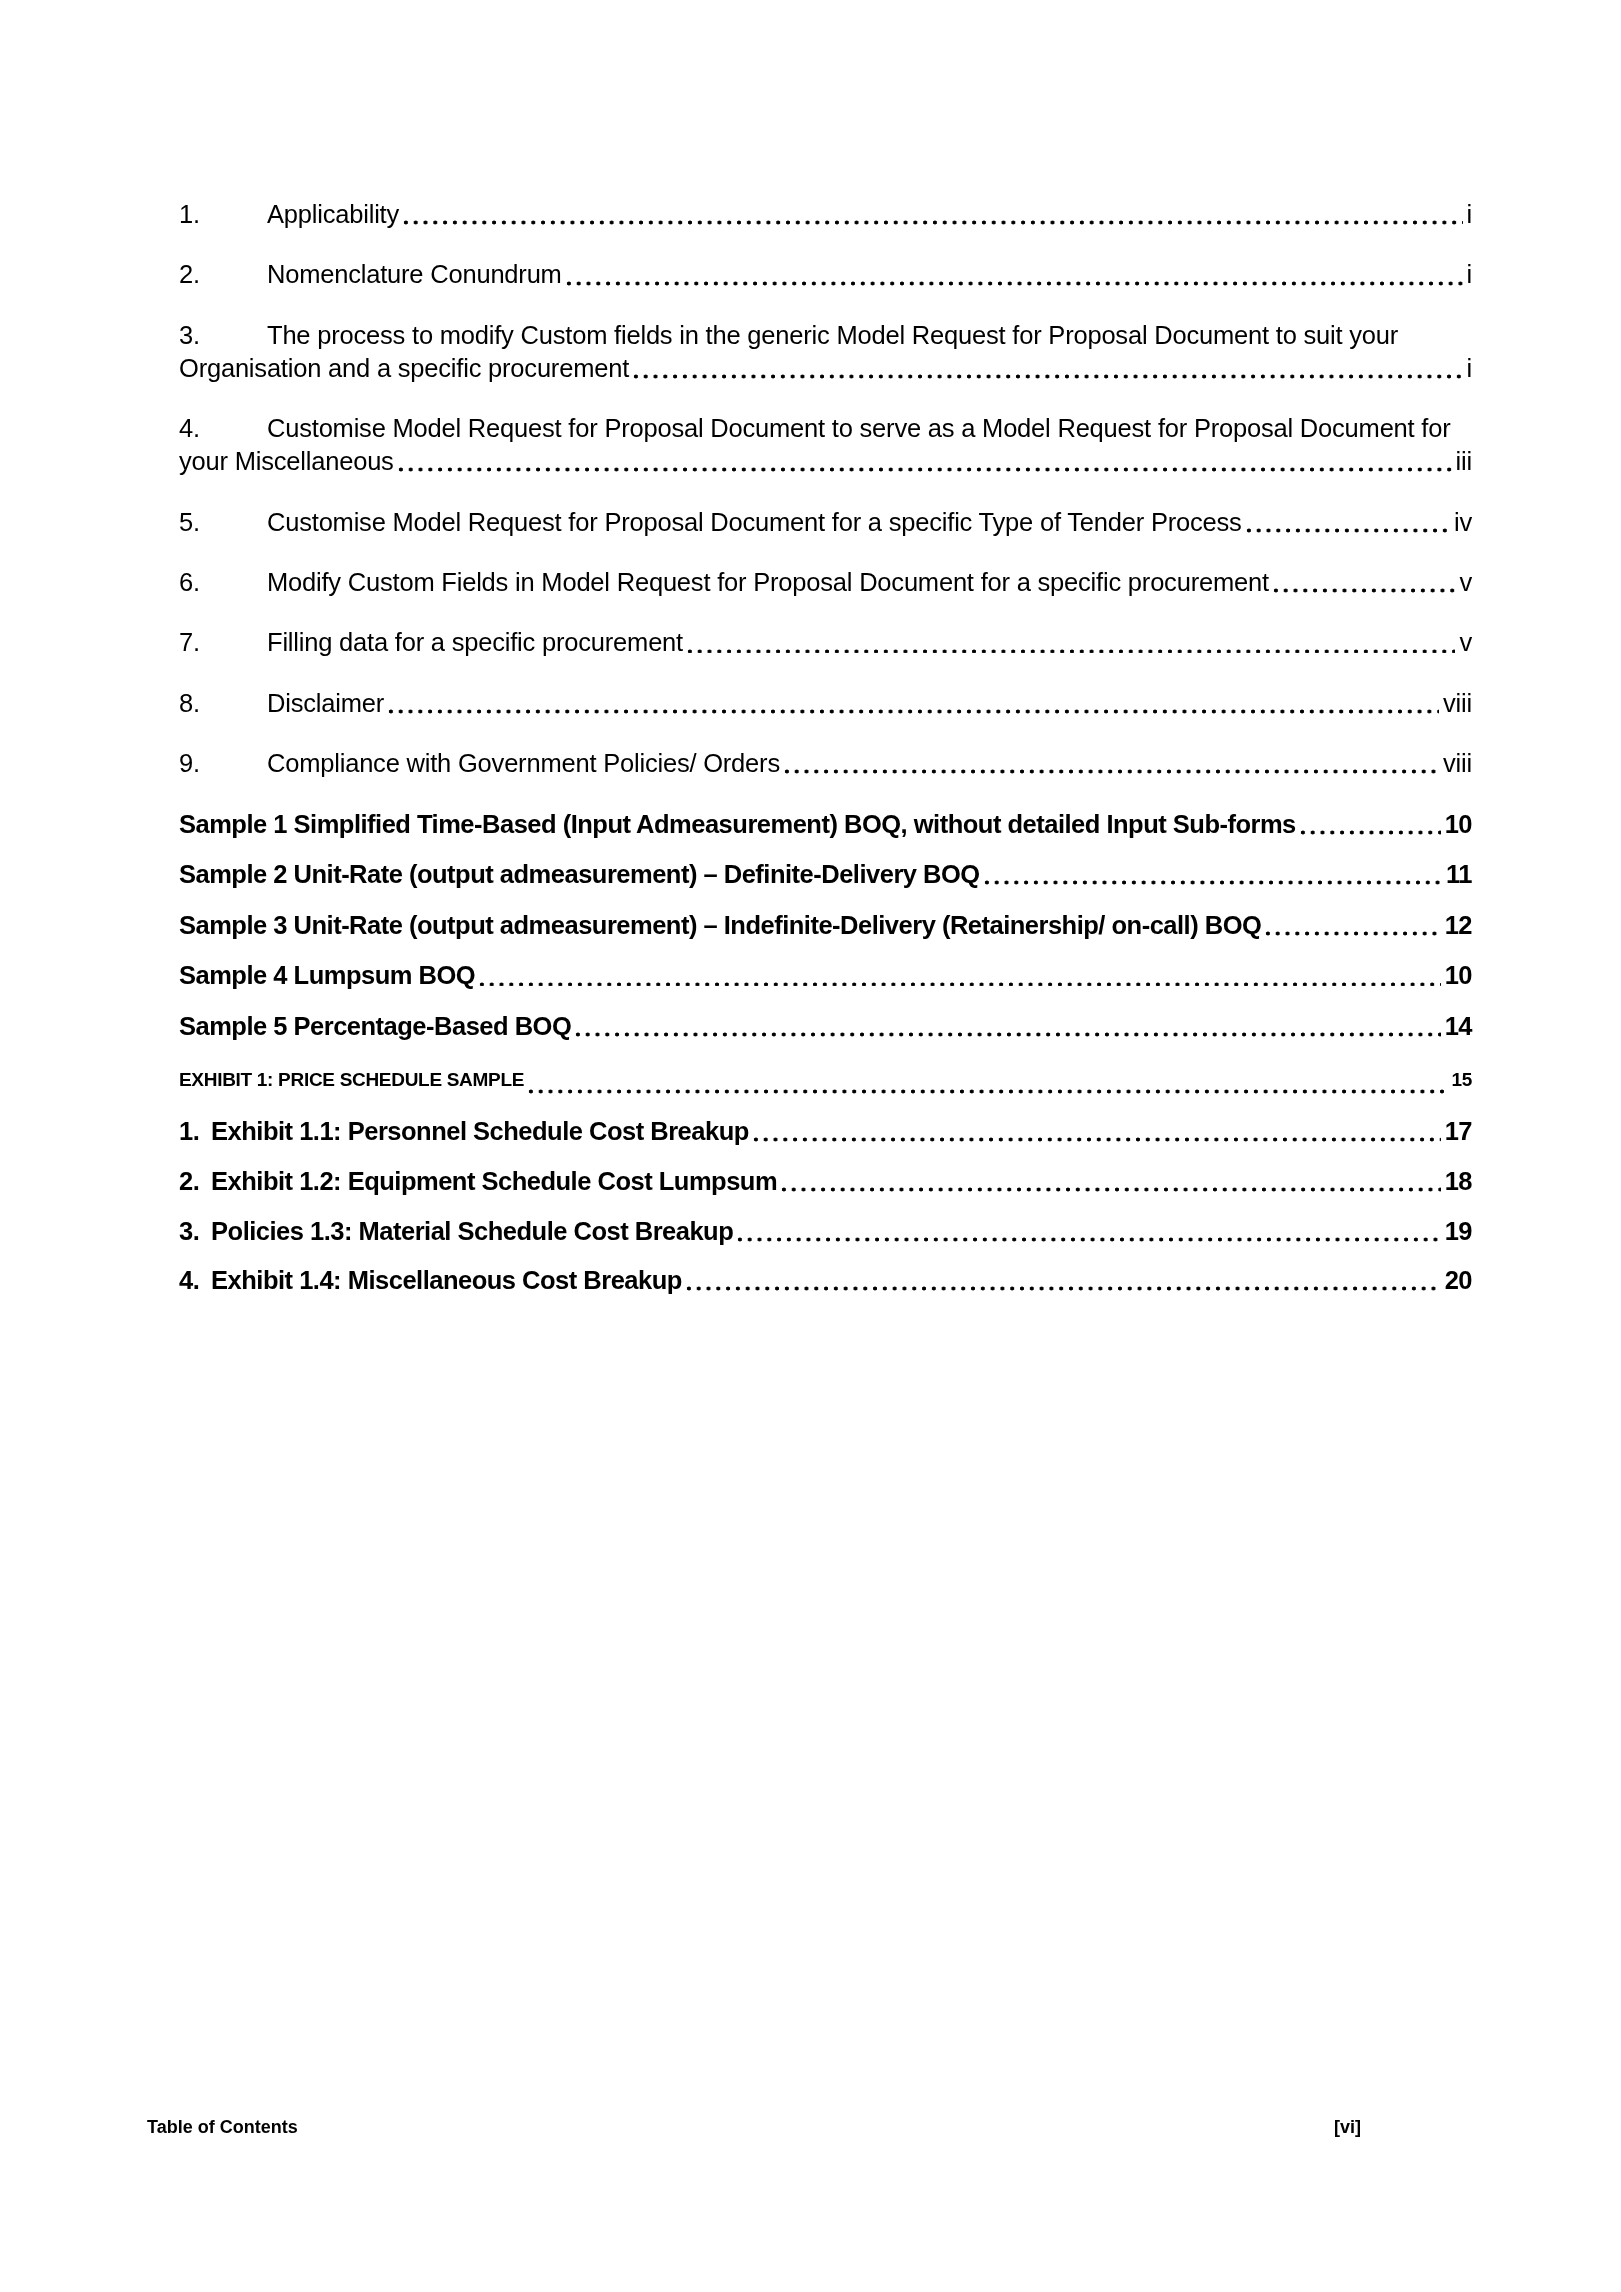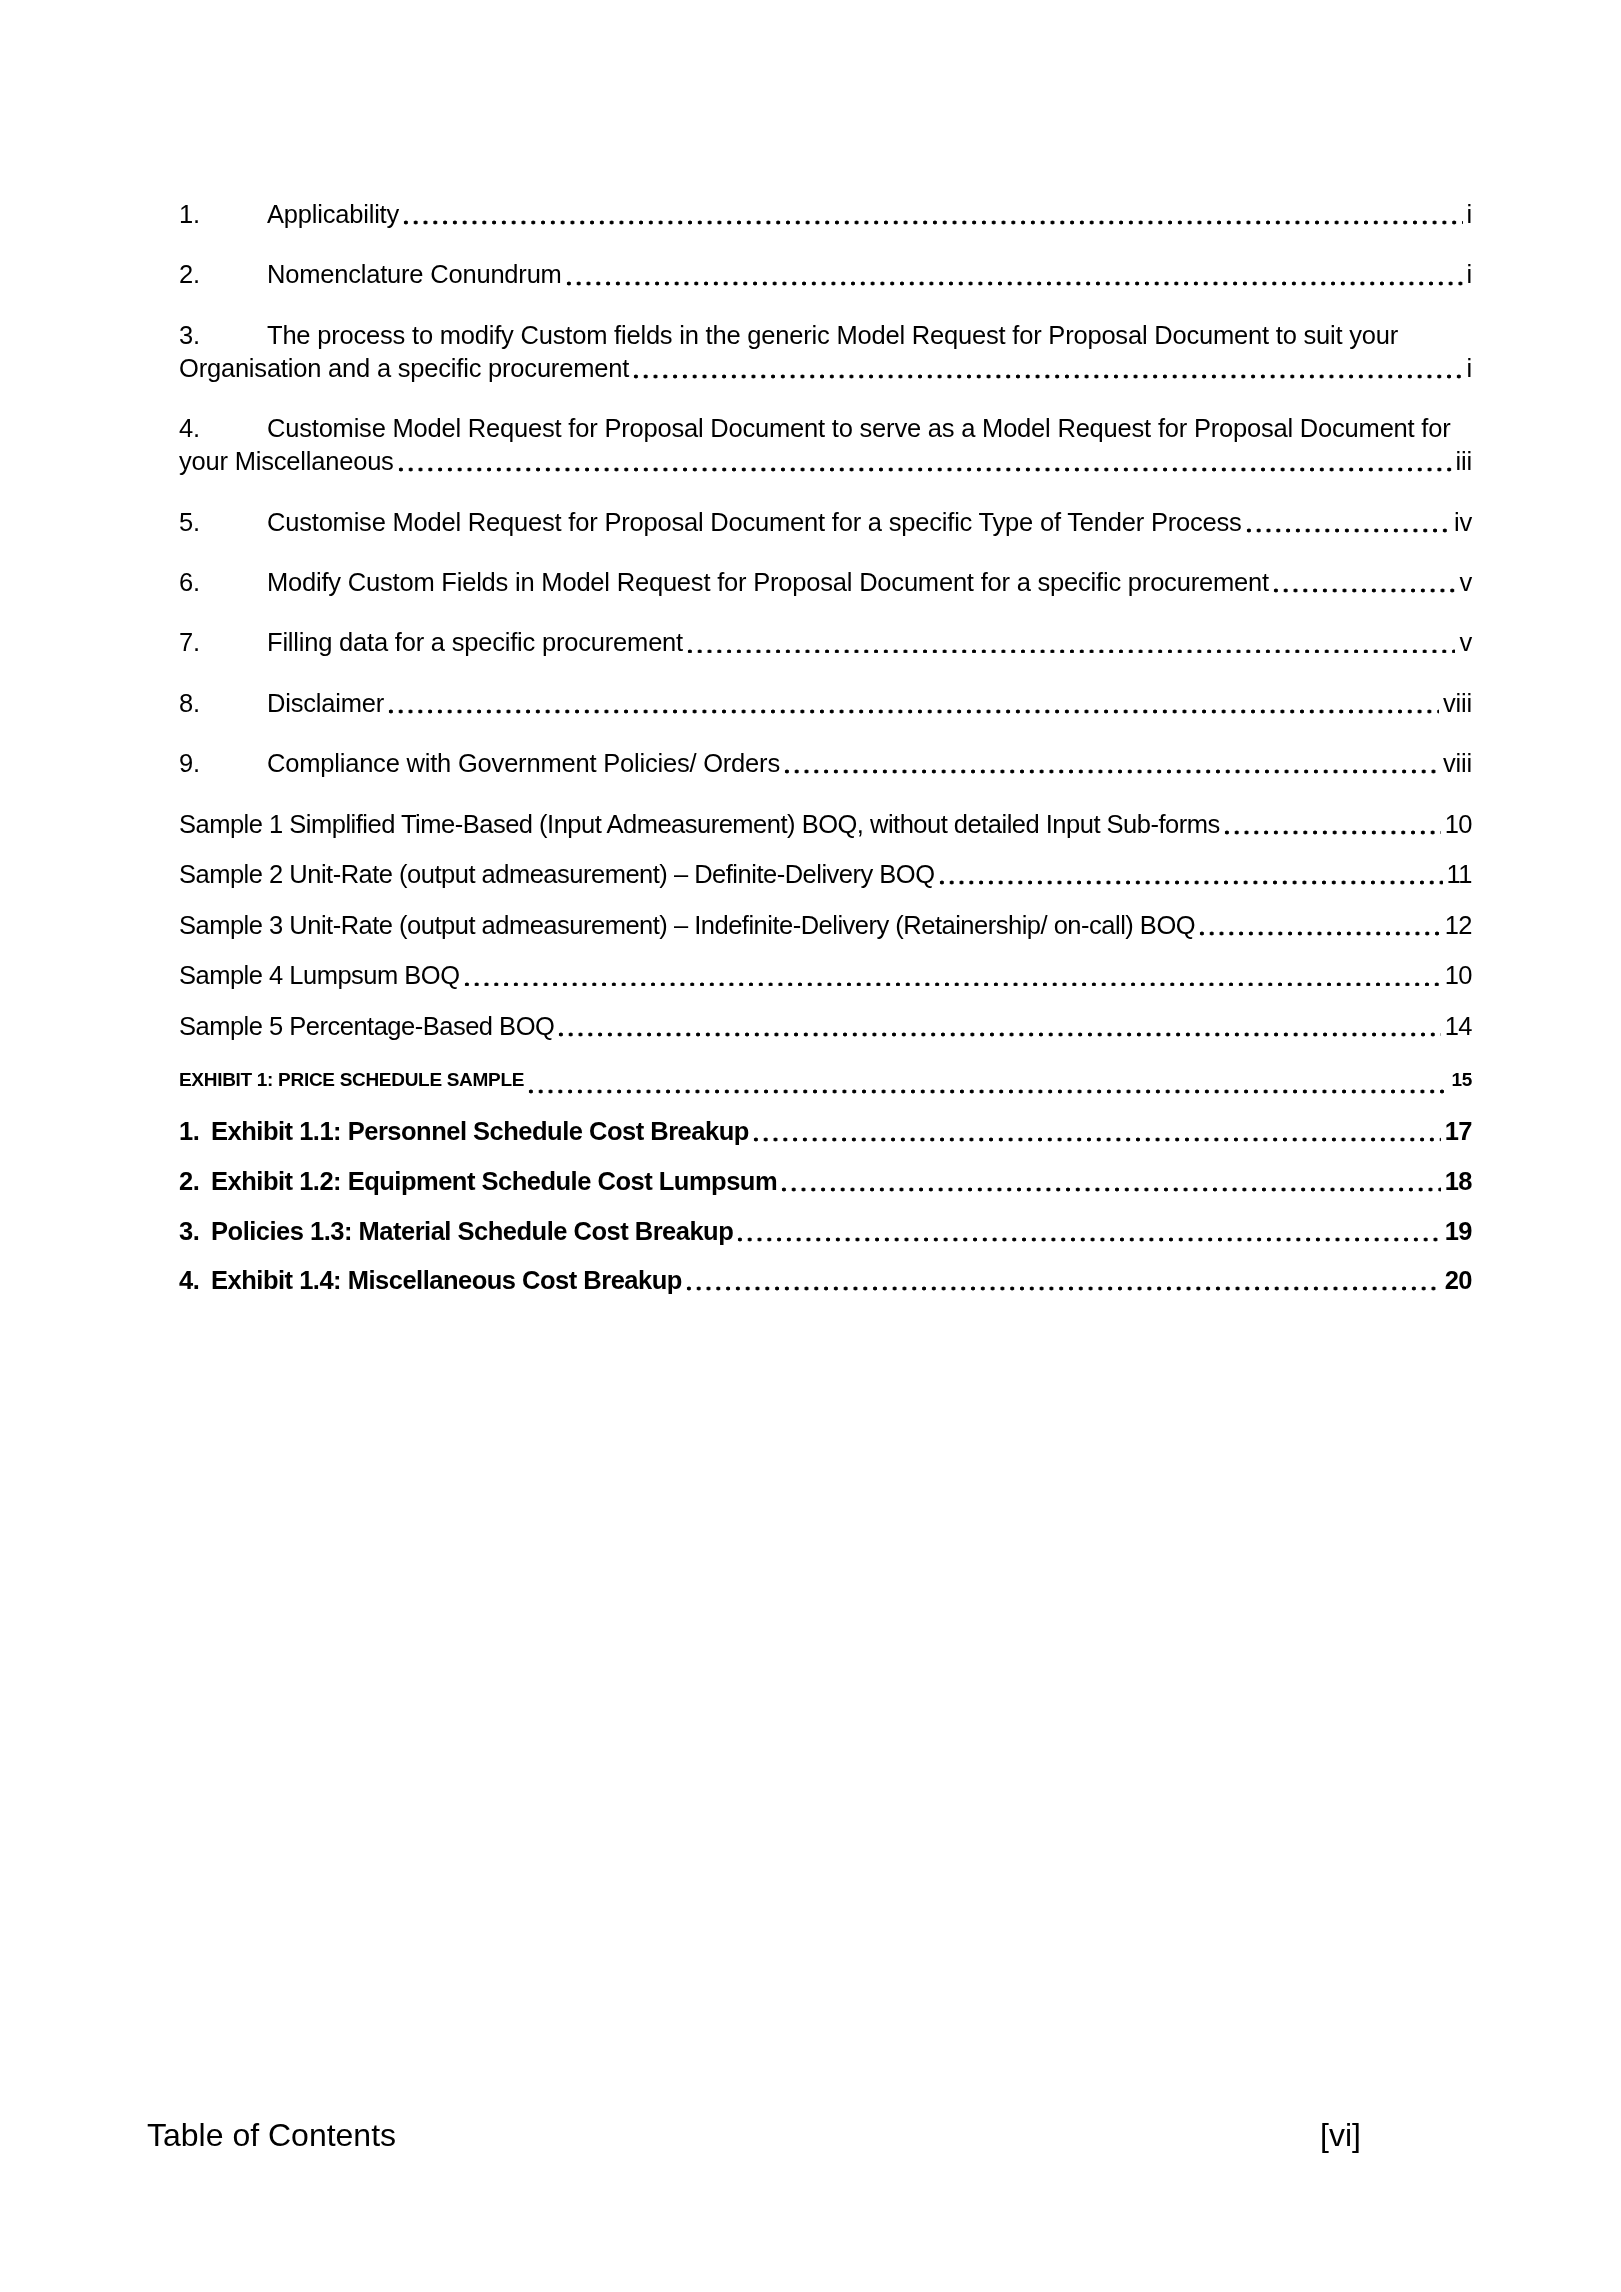--- a/index.html
+++ b/index.html
@@ -49,21 +49,21 @@
     background-size: 9.8px 4.9px;
     background-repeat: repeat-x;
     background-position: left center;
   }
 
   .pg { flex: none; padding-left: 2px; }
 
   
   .sample-entry { margin-bottom: 17.6px; }
   .sample-entry .toc-line {
-    font-weight: 400;
+    font-weight: 700;
     letter-spacing: -0.5px;
     margin-top: 9px;
   }
 
   .exhibit-heading { margin-bottom: 15.7px; }
   .exhibit-heading .toc-line {
     font-weight: 700;
     font-size: 19px;
     line-height: 39px;
     letter-spacing: -0.3px;
@@ -81,22 +81,23 @@
 
   
   .footer {
     position: absolute;
     left: 147px;
     right: 149px;
     top: 2117px;
     display: flex;
     justify-content: space-between;
     align-items: flex-start;
-    font-size: 32px;
+    font-size: 18px;
     color: #000000;
+    font-weight: bold;
   }
   .footer .footer-right { margin-right: 111px; }
 </style>
 </head>
 <body>
 
 <div class="page">
 
   <main class="toc">
     <section id="toc-numbered">

